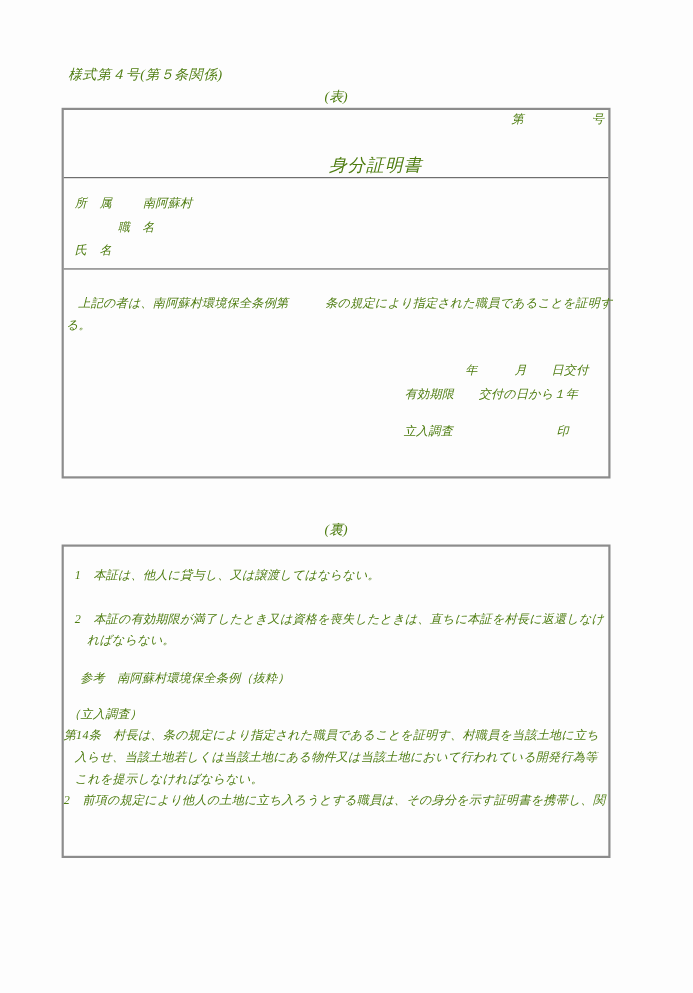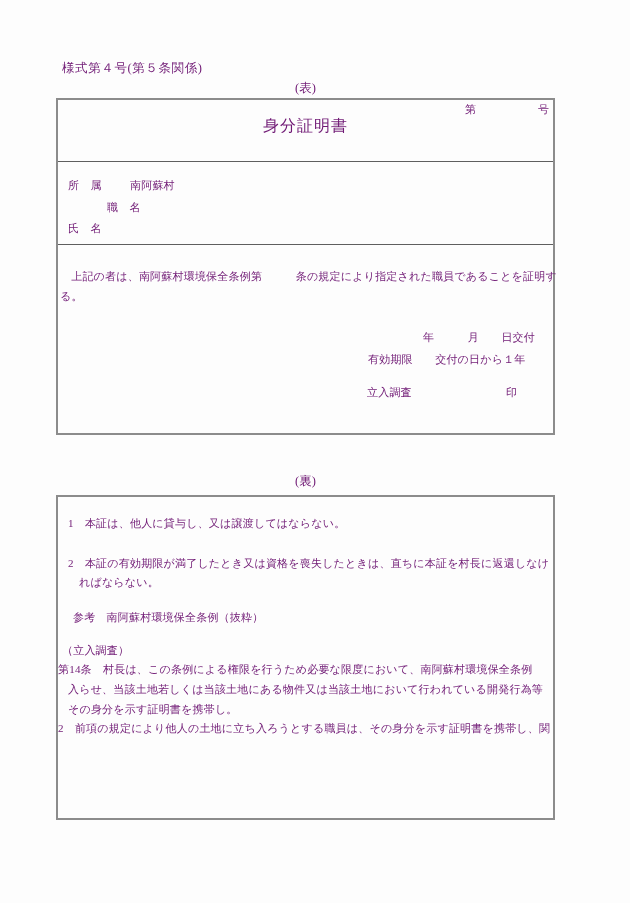--- a/index.html
+++ b/index.html
@@ -2,22 +2,23 @@
 <html lang="ja"><head>
 <meta charset="utf-8">
 <style>
   html,body{margin:0;padding:0;}
   body{background:#ffffff;}
   .page{
     position:relative;
     width:630px;height:903px;
     background:#fdfdfd;
     font-family:"Liberation Serif","DejaVu Serif",serif;
-    color:#701a75;
+    color:#4d7c0f;
     overflow:hidden;
+    font-style:italic;
   }
   .txt{
     position:absolute;
     font-size:11px;
     line-height:14px;
     white-space:pre;
     letter-spacing:0.2px;
   }
   .heading{
     font-size:12.5px;
@@ -58,21 +59,21 @@
 
   <div class="txt heading" style="left:62px;top:60px;">様式第４号(第５条関係)</div>
 
   <div class="side-label" style="top:81px;">(表)</div>
 
   <div class="card-box" style="top:98px;height:337px;">
 
     <div class="txt" style="left:407px;top:2px;">第</div>
     <div class="txt" style="left:480px;top:2px;">号</div>
 
-    <div class="card-title" style="top:16px;">身分証明書</div>
+    <div class="card-title" style="top:41px;padding-left:36px;">身分証明書</div>
 
     <div class="divider" style="top:61px;"></div>
 
     <div>
       <span class="txt" style="left:10px;top:78px;">所　属</span>
       <span class="txt" style="left:72px;top:78px;">南阿蘇村</span>
     </div>
     <div>
       <span class="txt" style="left:10px;top:100px;padding-left:39px;">職　名</span>
       <span class="txt" style="left:72px;top:100px;"></span>
@@ -89,31 +90,31 @@
 
     <div class="txt" style="left:365px;top:230px;">年　　　月　　日交付</div>
     <div class="txt" style="left:310px;top:252px;">有効期限　　交付の日から１年</div>
 
     <div class="txt" style="left:309px;top:285px;">立入調査</div>
     <div class="txt" style="left:448px;top:285px;">印</div>
   </div>
 
   <div class="side-label" style="top:474px;">(裏)</div>
 
-  <div class="card-box" style="top:495px;height:325px;">
+  <div class="card-box" style="top:495px;height:285px;">
 
     <div class="txt" style="left:10px;top:19px;">1　本証は、他人に貸与し、又は譲渡してはならない。</div>
 
     <div class="txt" style="left:10px;top:59px;">2　本証の有効期限が満了したとき又は資格を喪失したときは、直ちに本証を村長に返還しなけ</div>
     <div class="txt" style="left:21px;top:78px;">ればならない。</div>
 
     <div class="txt" style="left:15px;top:113px;">参考　南阿蘇村環境保全条例（抜粋）</div>
 
     <div class="txt" style="left:4px;top:146px;">（立入調査）</div>
 
-    <div class="txt" style="left:0px;top:165px;">第14条　村長は、この条例による権限を行うため必要な限度において、南阿蘇村環境保全条例</div>
+    <div class="txt" style="left:0px;top:165px;">第14条　村長は、条の規定により指定された職員であることを証明す、村職員を当該土地に立ち</div>
     <div class="txt" style="left:10px;top:185px;text-align:right;">入らせ、当該土地若しくは当該土地にある物件又は当該土地において行われている開発行為等</div>
-    <div class="txt" style="left:10px;top:205px;">その身分を示す証明書を携帯し。</div>
+    <div class="txt" style="left:10px;top:205px;">これを提示しなければならない。</div>
 
     <div class="txt" style="left:0px;top:224px;">2　前項の規定により他人の土地に立ち入ろうとする職員は、その身分を示す証明書を携帯し、関</div>
   </div>
 
 </div>
 
 </body></html>

